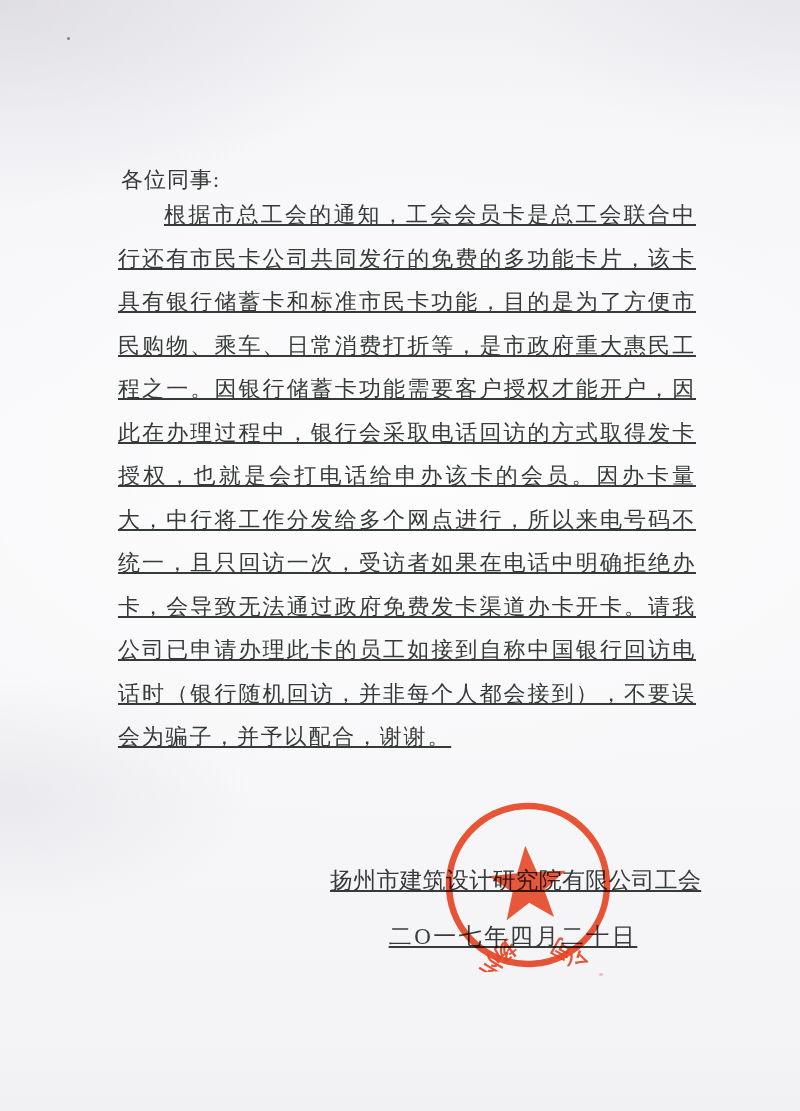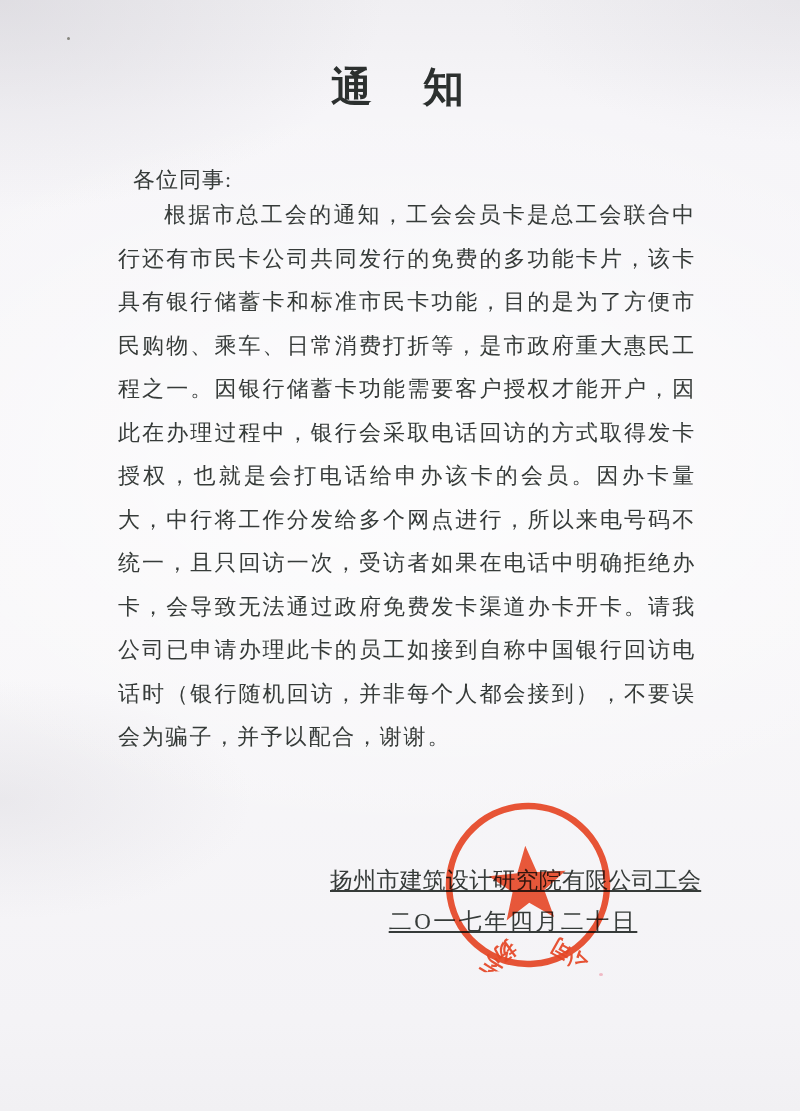--- a/index.html
+++ b/index.html
@@ -20,57 +20,57 @@
   .title{
     position:absolute;top:60px;left:0;right:0;
     text-align:center;
     font-size:41px;font-weight:bold;
     letter-spacing:5px;
     color:#2c302f;
     margin:0;
   }
   .salutation{
     position:absolute;left:121px;top:165px;
-    font-size:22px;letter-spacing:1px;margin-left:12px;
+    font-size:22px;letter-spacing:1px;
   }
   .body-text{
     position:absolute;left:118px;top:193px;width:578px;
     font-size:22px;line-height:43.5px;
     letter-spacing:1.8px;
     text-align:justify;
     text-indent:46px;
+    text-decoration:underline;
   }
   .signature{
     position:absolute;left:330px;top:868px;width:366px;text-decoration:underline;
   }
   .signature .org{
     font-size:23px;line-height:26px;letter-spacing:0.2px;white-space:nowrap;
   }
   .signature .date{
-    margin-top:15px;
+    margin-top:30px;
     font-size:23px;line-height:26px;letter-spacing:2.5px;
     text-align:center;
   }
   .stamp{
     position:absolute;left:444px;top:801px;
     width:168px;height:168px;
     transform:rotate(-4deg);
     mix-blend-mode:multiply;
     opacity:0.92;
   }
   .speck{position:absolute;border-radius:50%;}
   .speck-dark{left:67px;top:37px;width:3px;height:3px;background:#86867f;}
   .speck-pink{left:599px;top:973px;width:4px;height:3px;background:#efb9c4;}
 </style>
 </head>
 <body>
 
 <div class="page">
 
-  <h1 class="title">通　知</h1>
 
   <div class="salutation">各位同事:</div>
 
   <div class="body-text">根据市总工会的通知，工会会员卡是总工会联合中行还有市民卡公司共同发行的免费的多功能卡片，该卡具有银行储蓄卡和标准市民卡功能，目的是为了方便市民购物、乘车、日常消费打折等，是市政府重大惠民工程之一。因银行储蓄卡功能需要客户授权才能开户，因此在办理过程中，银行会采取电话回访的方式取得发卡授权，也就是会打电话给申办该卡的会员。因办卡量大，中行将工作分发给多个网点进行，所以来电号码不统一，且只回访一次，受访者如果在电话中明确拒绝办卡，会导致无法通过政府免费发卡渠道办卡开卡。请我公司已申请办理此卡的员工如接到自称中国银行回访电话时（银行随机回访，并非每个人都会接到），不要误会为骗子，并予以配合，谢谢。</div>
 
   <div class="signature">
     <div class="org">扬州市建筑设计研究院有限公司工会</div>
     <div class="date">二O一七年四月二十日</div>
   </div>
 

